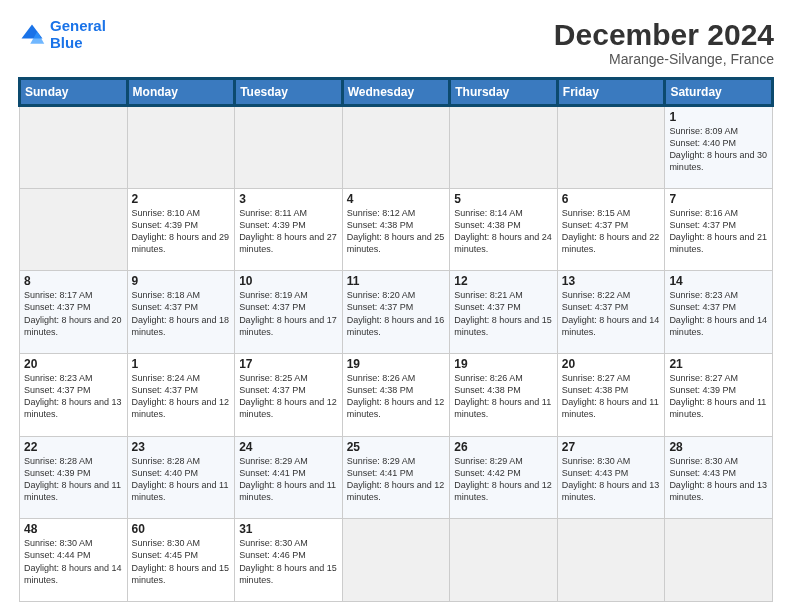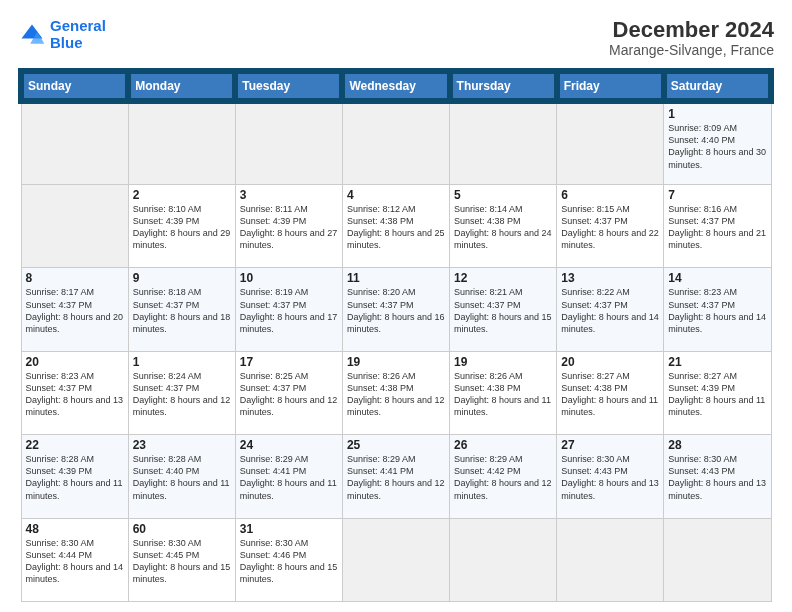--- a/index.html
+++ b/index.html
@@ -36,21 +36,21 @@
     }
     .logo-text span { color: #1a73e8; }
     .logo-icon {
       width: 28px;
       height: 28px;
     }
     .title-block {
       text-align: right;
     }
     .main-title {
-      font-size: 22px;
+      font-size: 30px;
       font-weight: bold;
       color: #333;
       line-height: 1.1;
     }
     .subtitle {
       font-size: 14px;
       color: #555;
       text-align: right;
     }
     .calendar {
@@ -60,21 +60,21 @@
       width: 100%;
       table-layout: fixed;
     }
     .calendar thead tr th {
       background-color: #3a7abf;
       color: #fff;
       font-size: 12px;
       font-weight: bold;
       padding: 5px 4px;
       text-align: left;
-      border: 6px solid #0c4a6e;
+      border: 3px solid #0c4a6e;
     }
     .calendar tbody tr td {
       vertical-align: top;
       border: 1px solid #ccc;
       padding: 3px 4px;
       font-size: 9.5px;
       color: #333;
       height: 80px;
       background: #fff;
     }

